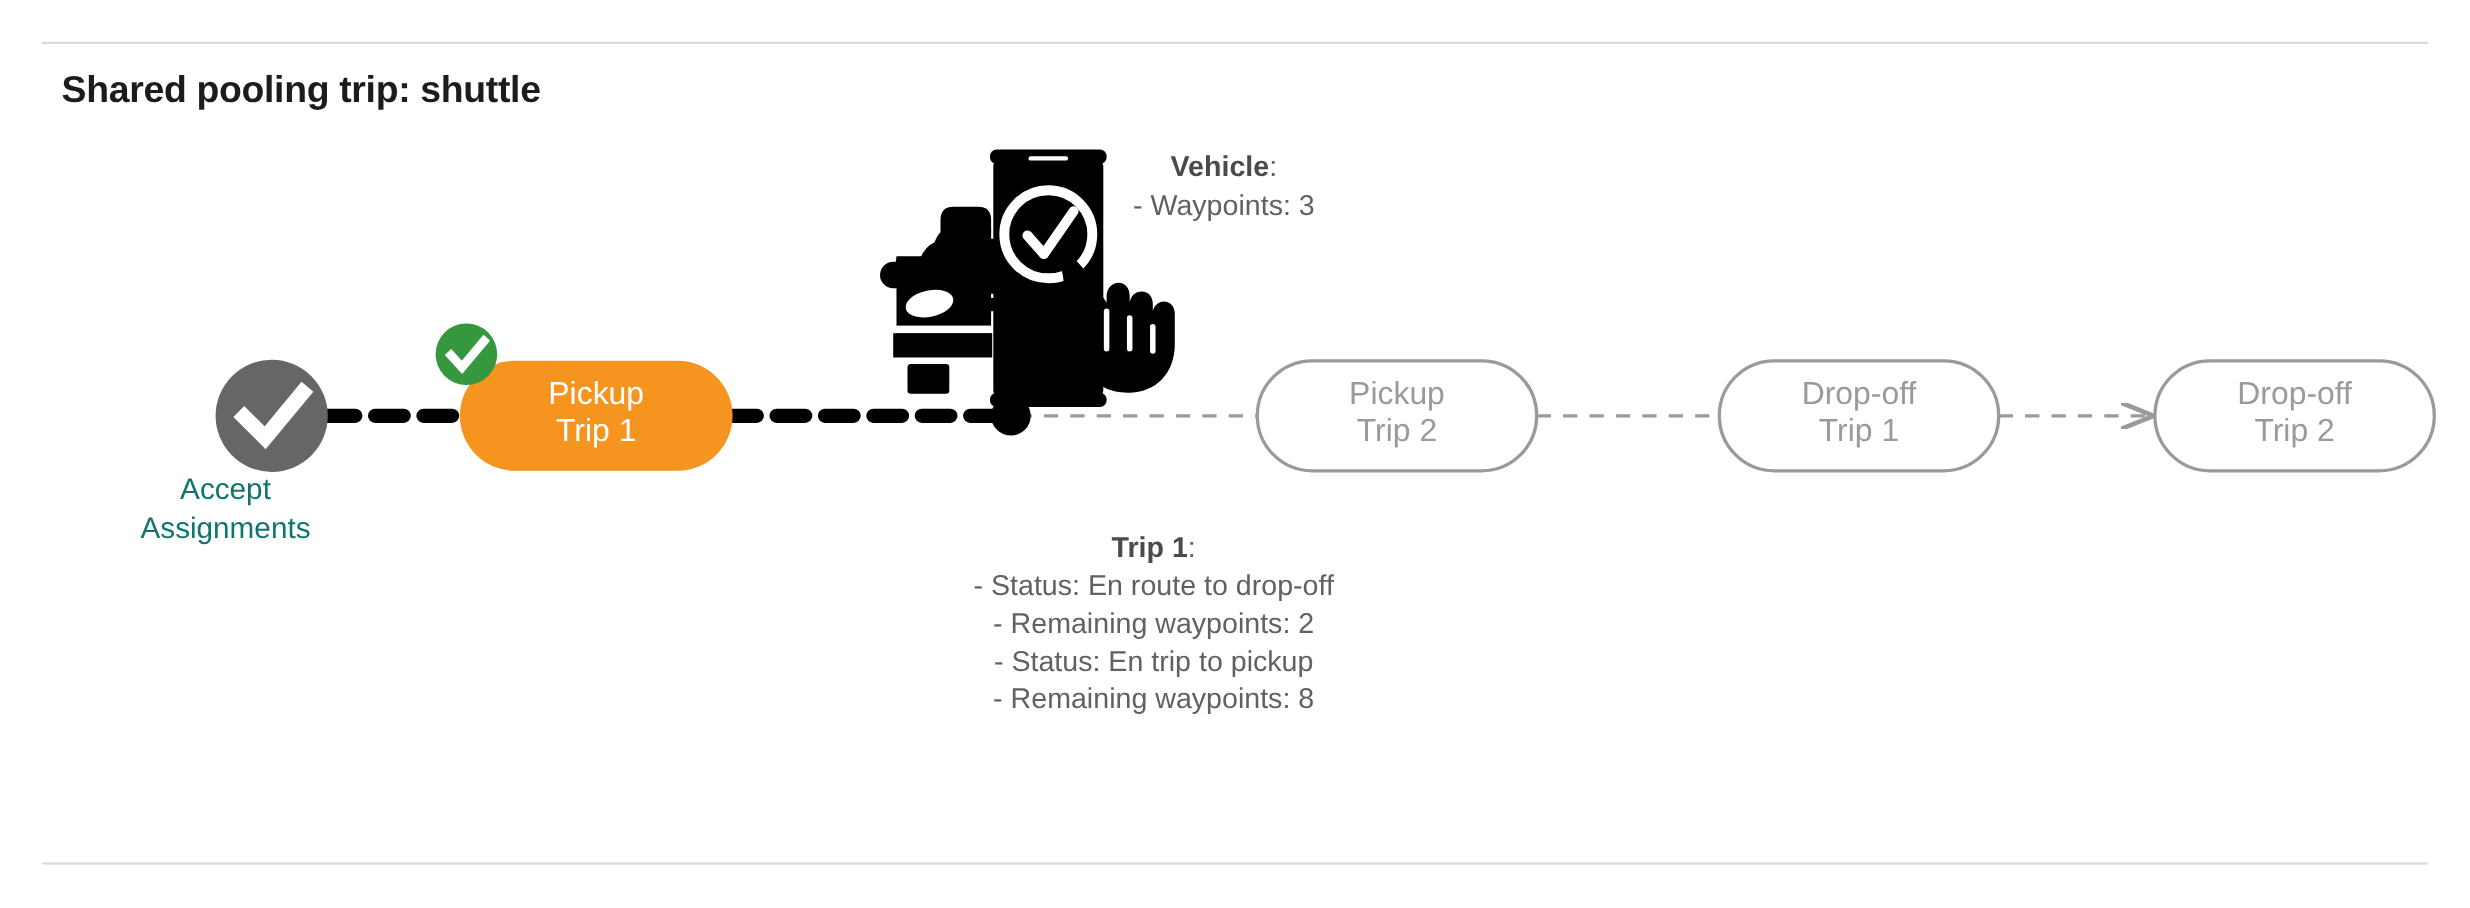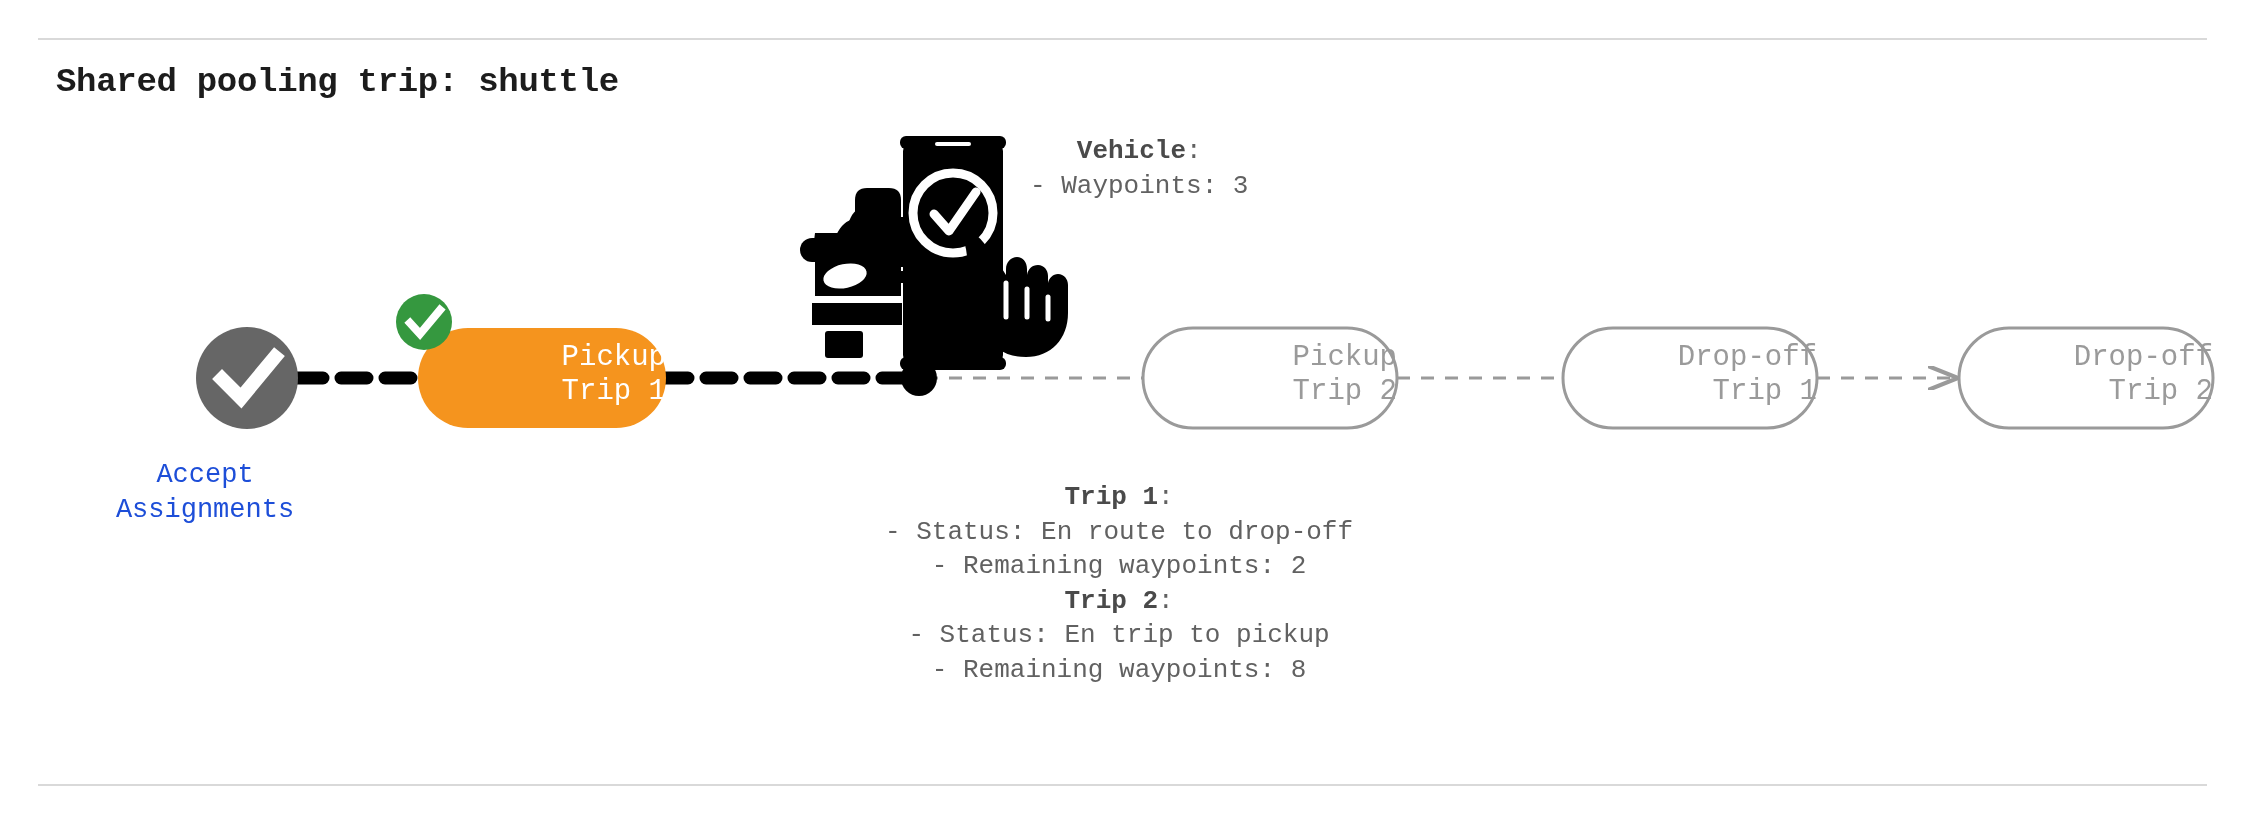--- a/index.html
+++ b/index.html
@@ -11,21 +11,20 @@
   body {
     font-family: "Liberation Sans", "DejaVu Sans", sans-serif;
     -webkit-font-smoothing: antialiased;
   }
   #page {
     position: relative;
     width: 2245px;
     height: 825px;
     background: #ffffff;
     overflow: hidden;
-    font-family: Liberation Mono, monospace;
   }
 
   
   .divider {
     position: absolute;
     left: 38px;
     width: 2169px;
     height: 2px;
     background: #d9d9d9;
   }
@@ -56,31 +55,30 @@
   
   .node-label {
     position: absolute;
     text-align: center;
     line-height: 1.18;
     pointer-events: none;
   }
   .pill-label {
     font-size: 29px;
     font-weight: 500;
-    text-align: right;
   }
   .pill-label.active { color: #ffffff; }
   .pill-label.idle   { color: #9a9a9a; }
 
   #accept-label {
     left: 100px;
-    top: 458px;
+    top: 428px;
     width: 210px;
     font-size: 27px;
-    color: #1d4ed8;
+    color: #0f766e;
     line-height: 1.28;
   }
 
   
   .annot {
     position: absolute;
     color: #616161;
     font-size: 26px;
     line-height: 1.33;
     white-space: nowrap;
@@ -233,18 +231,17 @@
 
   <div class="annot" id="vehicle-annot">
     <span class="row"><span class="hdr">Vehicle</span><span>:</span></span>
     <span class="row">- Waypoints: 3</span>
   </div>
 
   <div class="annot" id="trips-annot">
     <span class="row"><span class="hdr">Trip 1</span><span>:</span></span>
     <span class="row">- Status:  En route to drop-off</span>
     <span class="row">- Remaining waypoints: 2</span>
-    <span class="row"><span class="hdr">Trip 2</span><span>:</span></span>
     <span class="row">- Status:  En trip to pickup</span>
     <span class="row">- Remaining waypoints: 8</span>
   </div>
 
 </div>
 
 </body></html>

